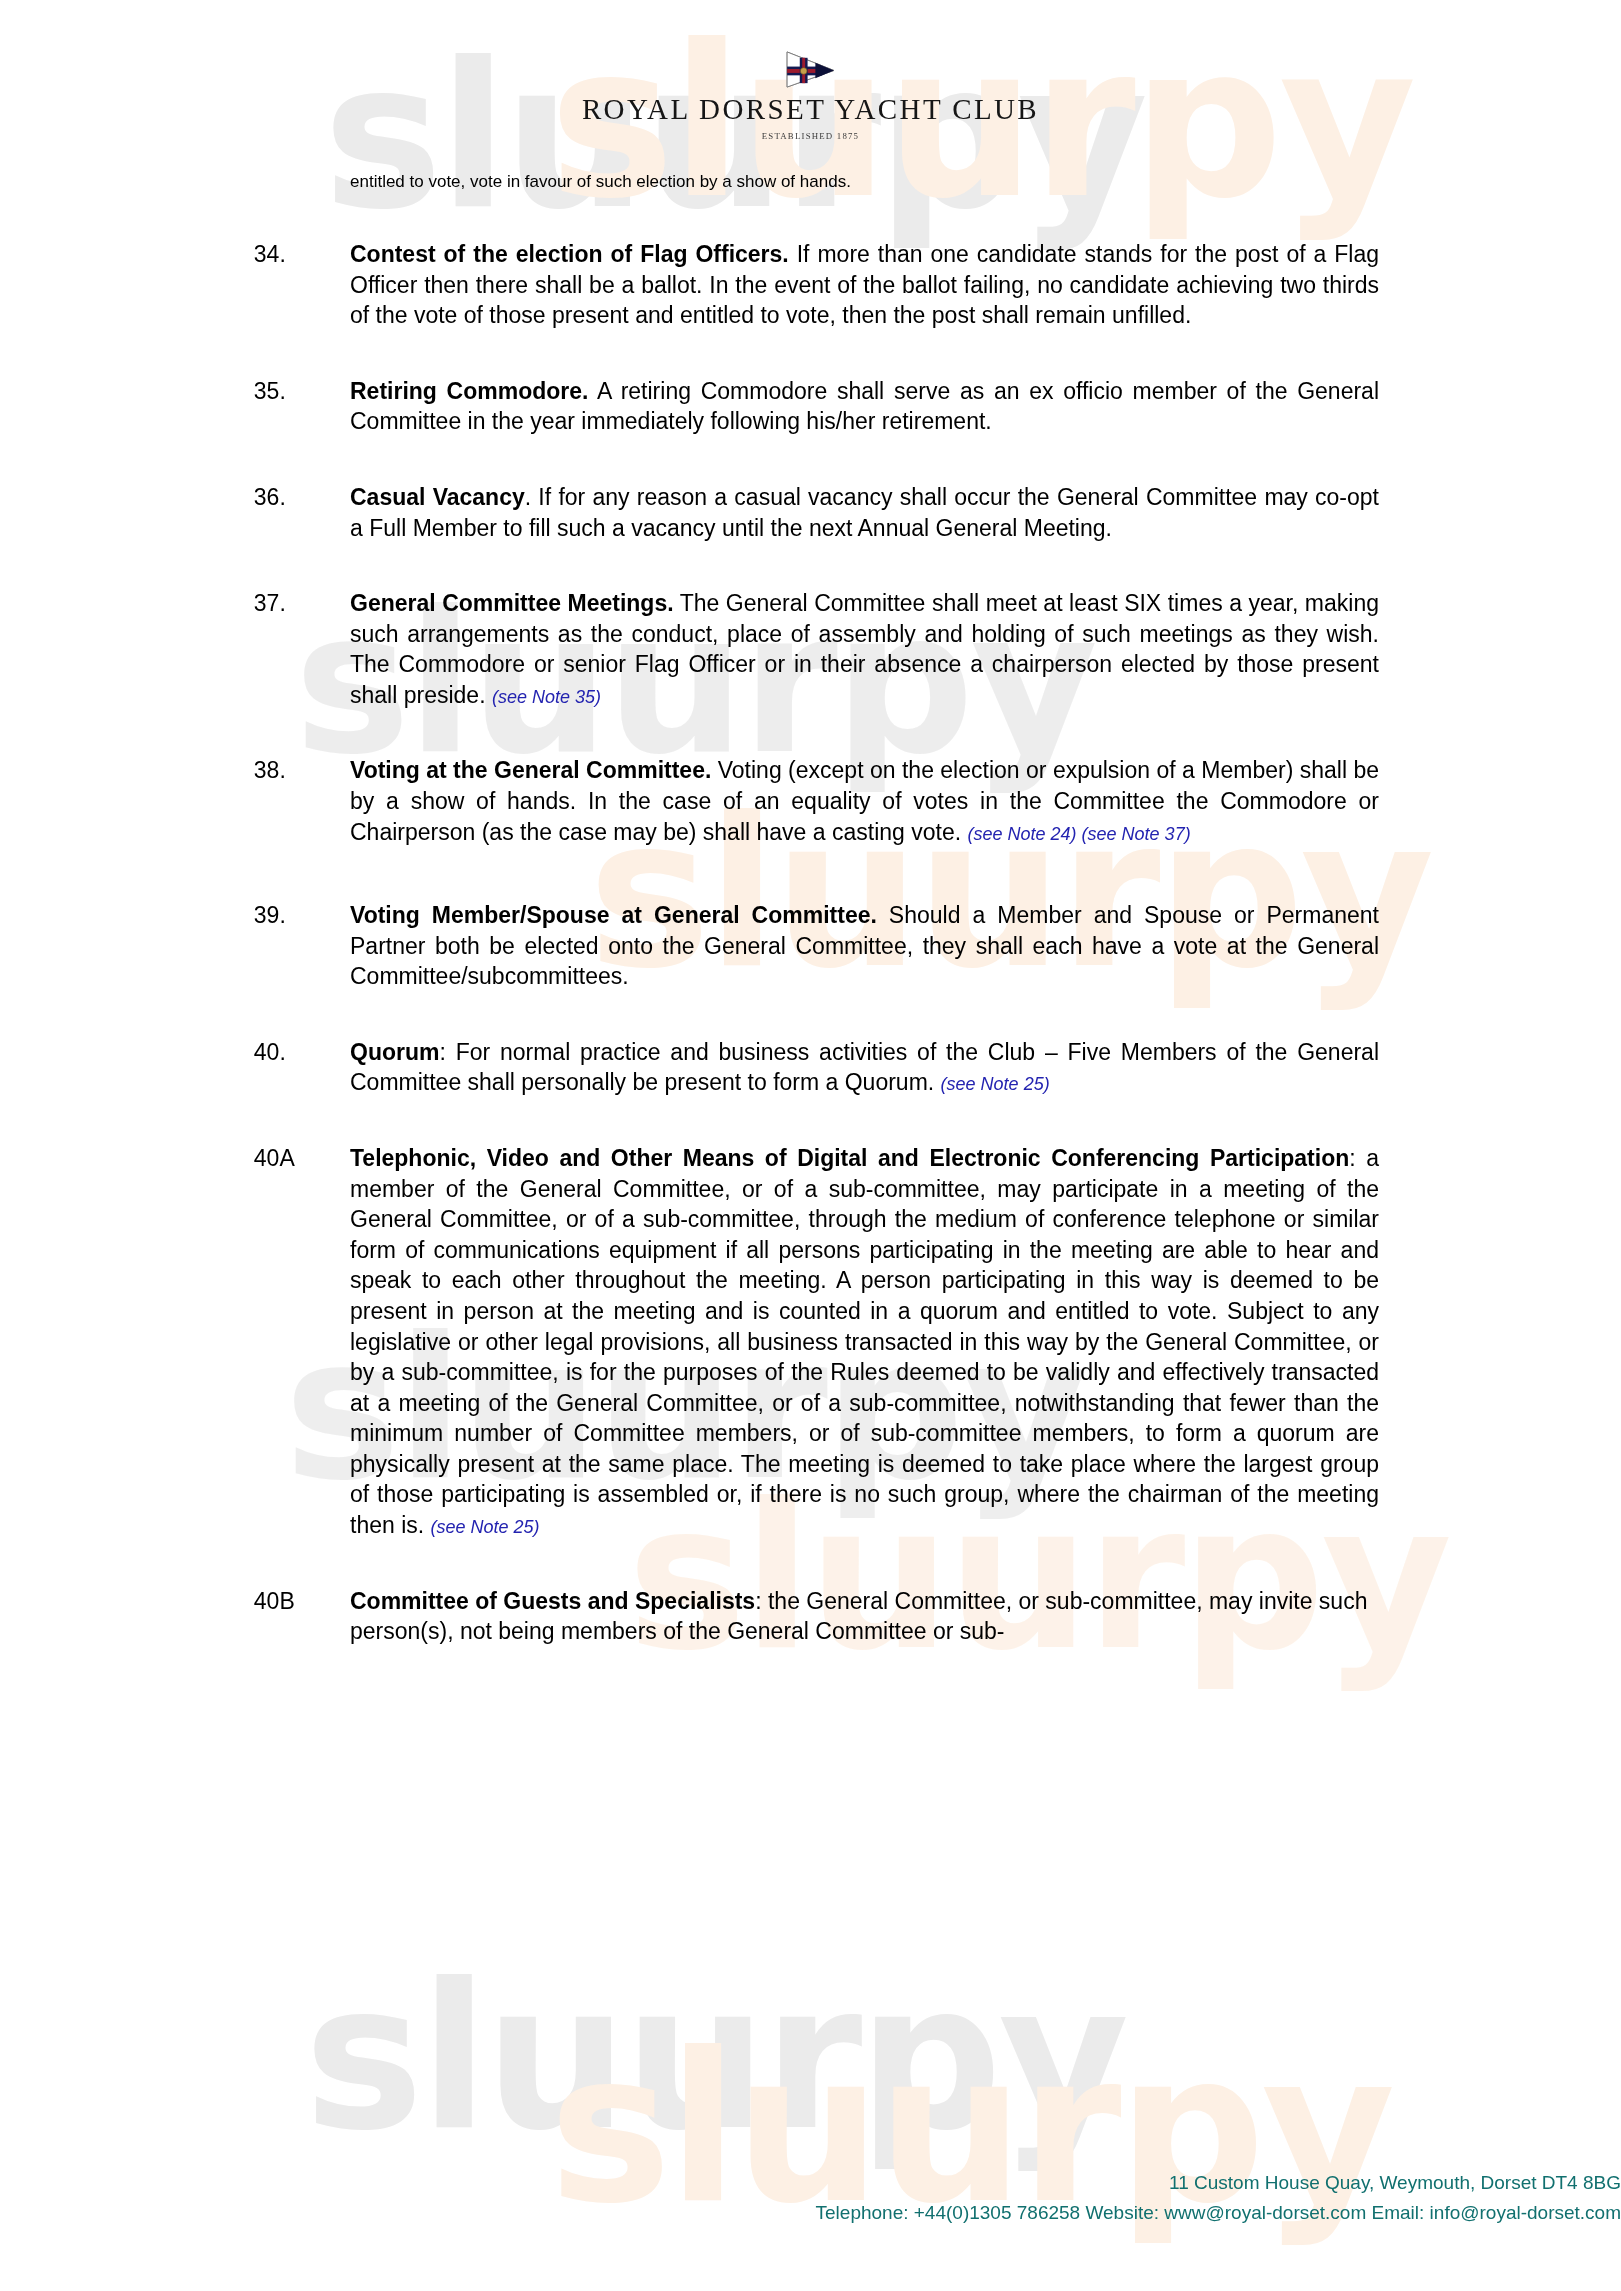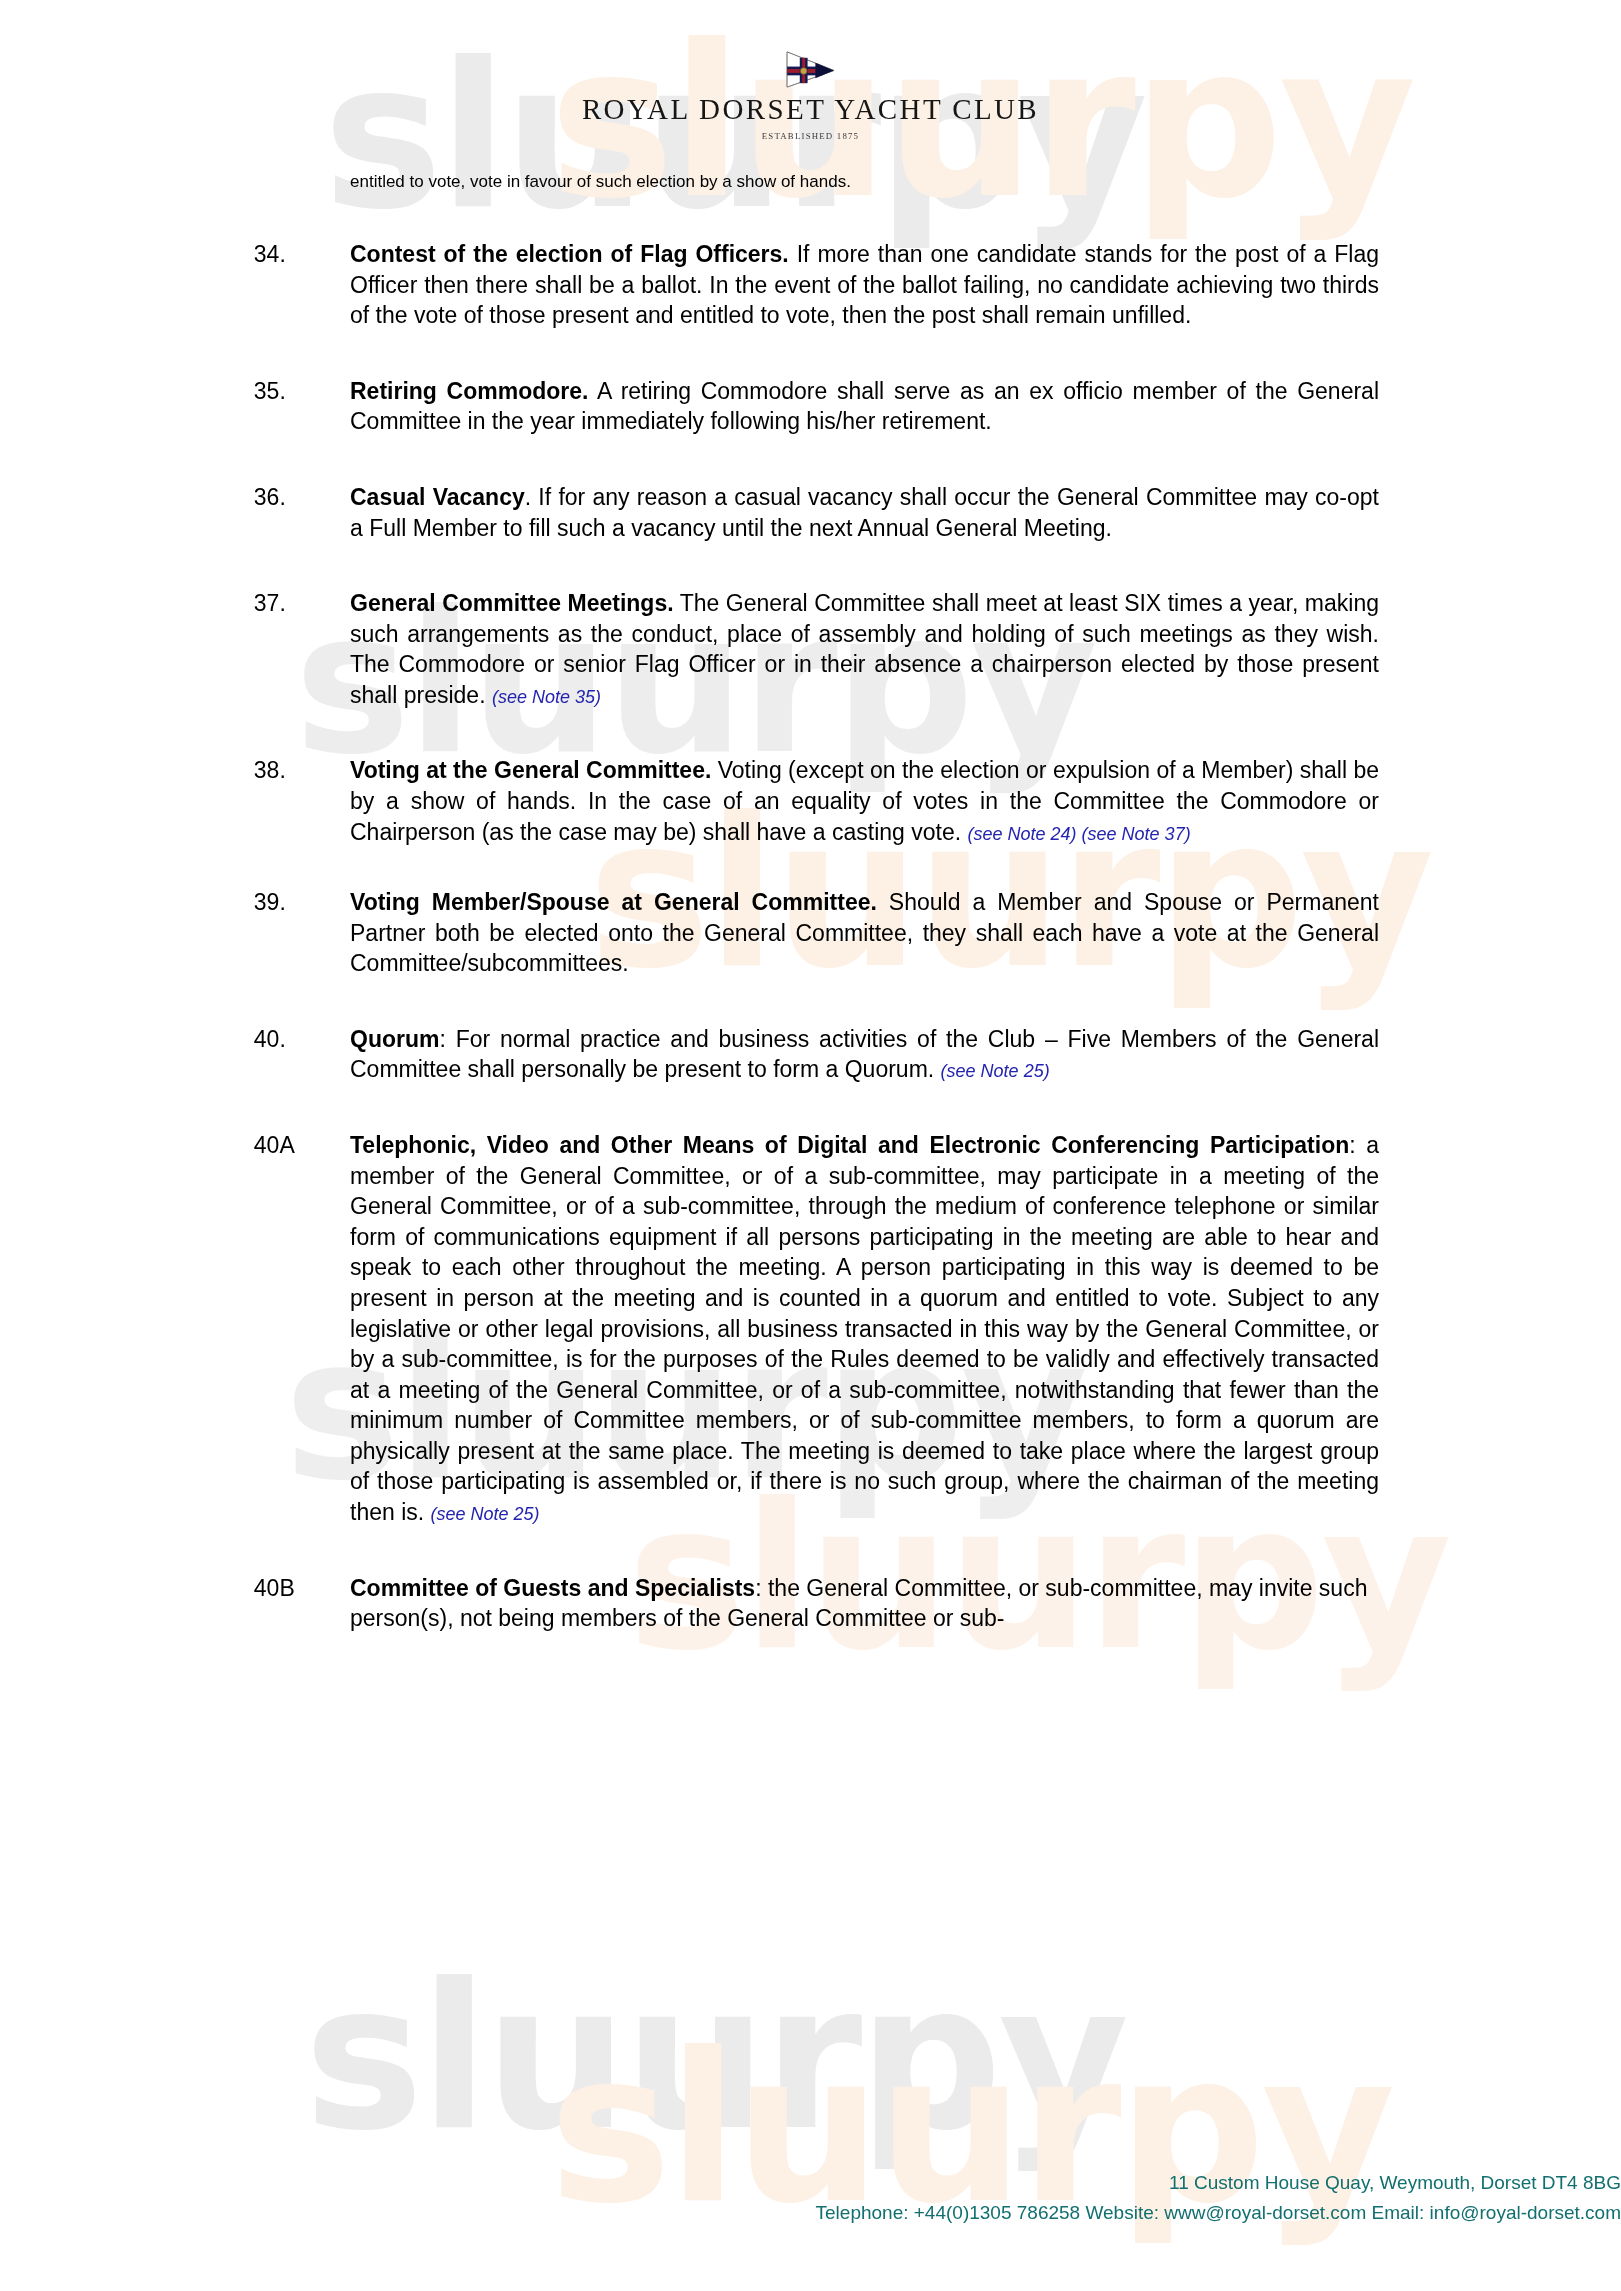--- a/index.html
+++ b/index.html
@@ -98,21 +98,21 @@
     text-justify: inter-word;
   }
   .clause-body.tight { text-align: left; }
   b, .hd { font-weight: 700; }
   .note {
     color: #2323b0;
     font-style: italic;
     font-weight: 400;
     font-size: 18px;
   }
-  .gap-extra { margin-top: 40px; }
+  .gap-extra { margin-top: 53px; }
 
   
   .doc-footer {
     position: absolute;
     left: 0;
     bottom: 65px;
     width: 100%;
     text-align: right;
     z-index: 2;
     color: #11706f;

